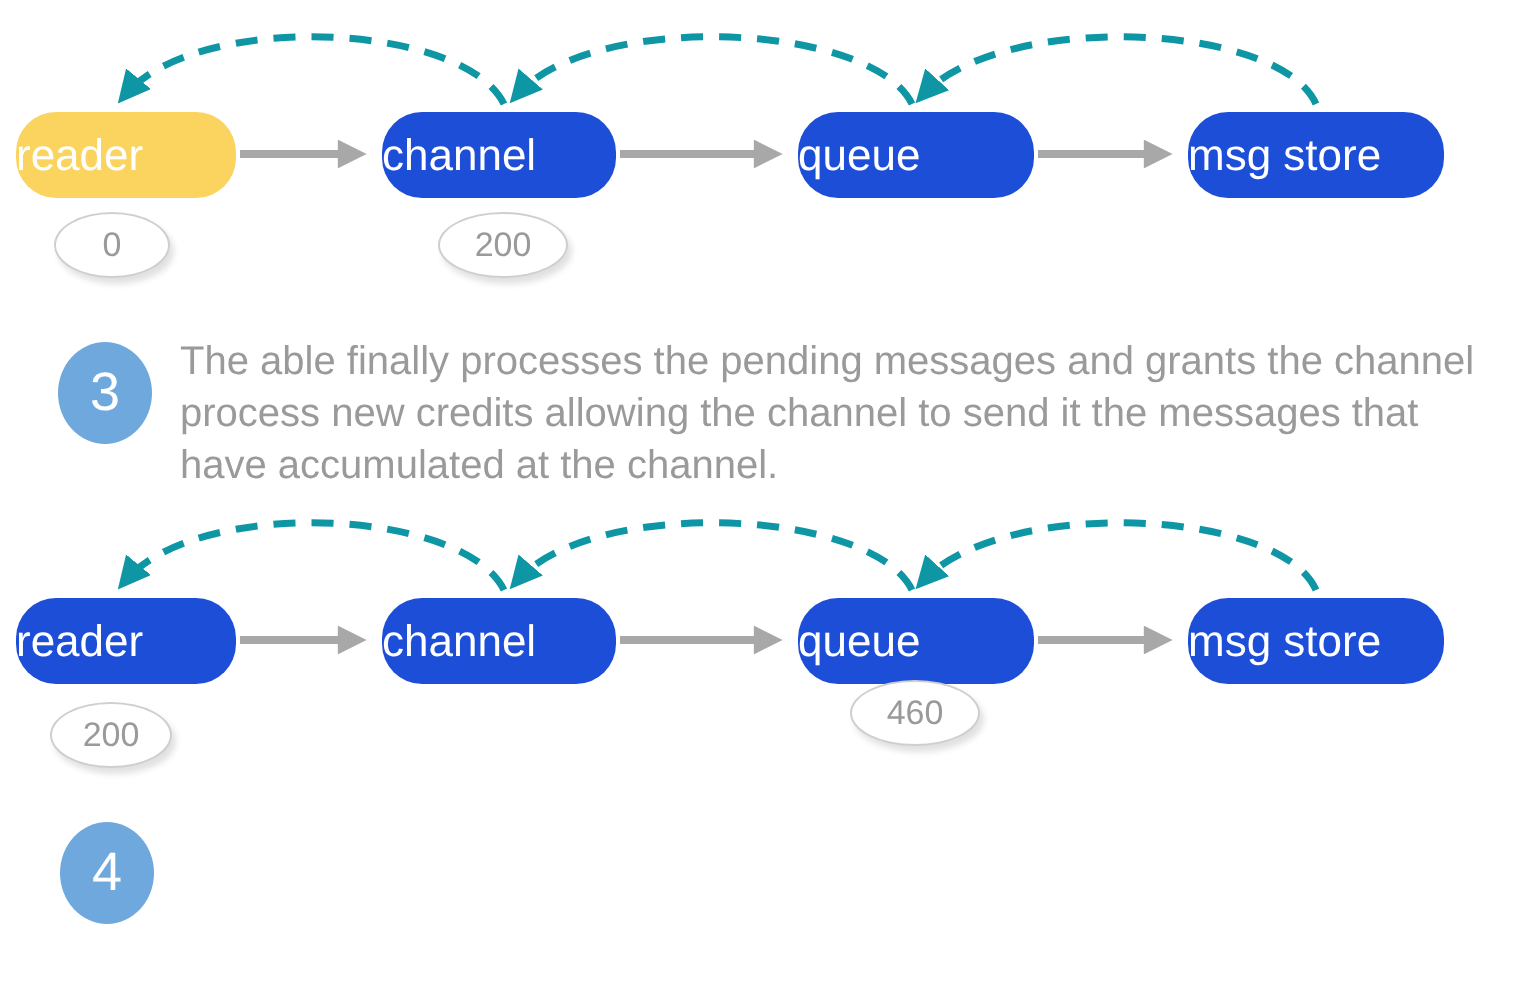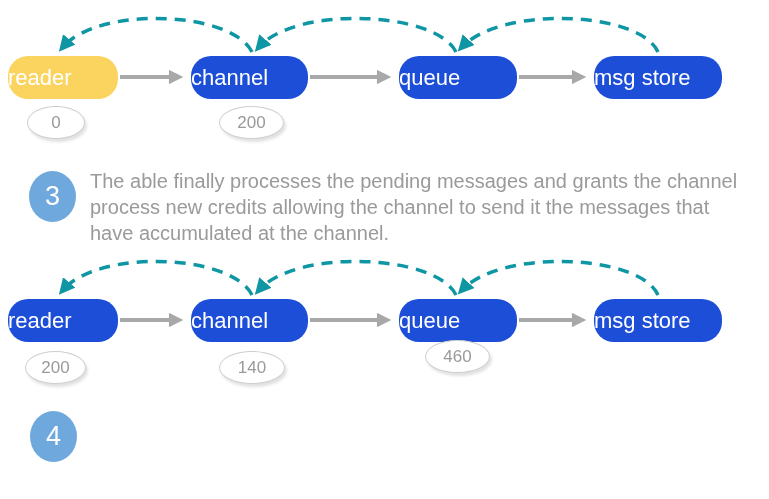--- a/index.html
+++ b/index.html
@@ -100,23 +100,20 @@
     <div class="pill pill--green" style="left:399px;top:51px;width:118px;">
         <span>queue</span>
       </div>
     <div class="pill pill--green" style="left:594px;top:51px;width:128px;">
         <span>msg store</span>
       </div>
   </div>
   <div class="badge" style="left:25px;top:351px;width:59px;">
       <span>200</span>
     </div>
-  <div class="badge" style="left:219px;top:351px;width:64px;">
-      <span>140</span>
-    </div>
   <div class="badge" style="left:425px;top:340px;width:63px;text-align:right;">
       <span>460</span>
     </div>
 
   <div class="step-circle" style="left:30px;top:411px;">
       <span>4</span>
     </div>
 
 </div>
 

